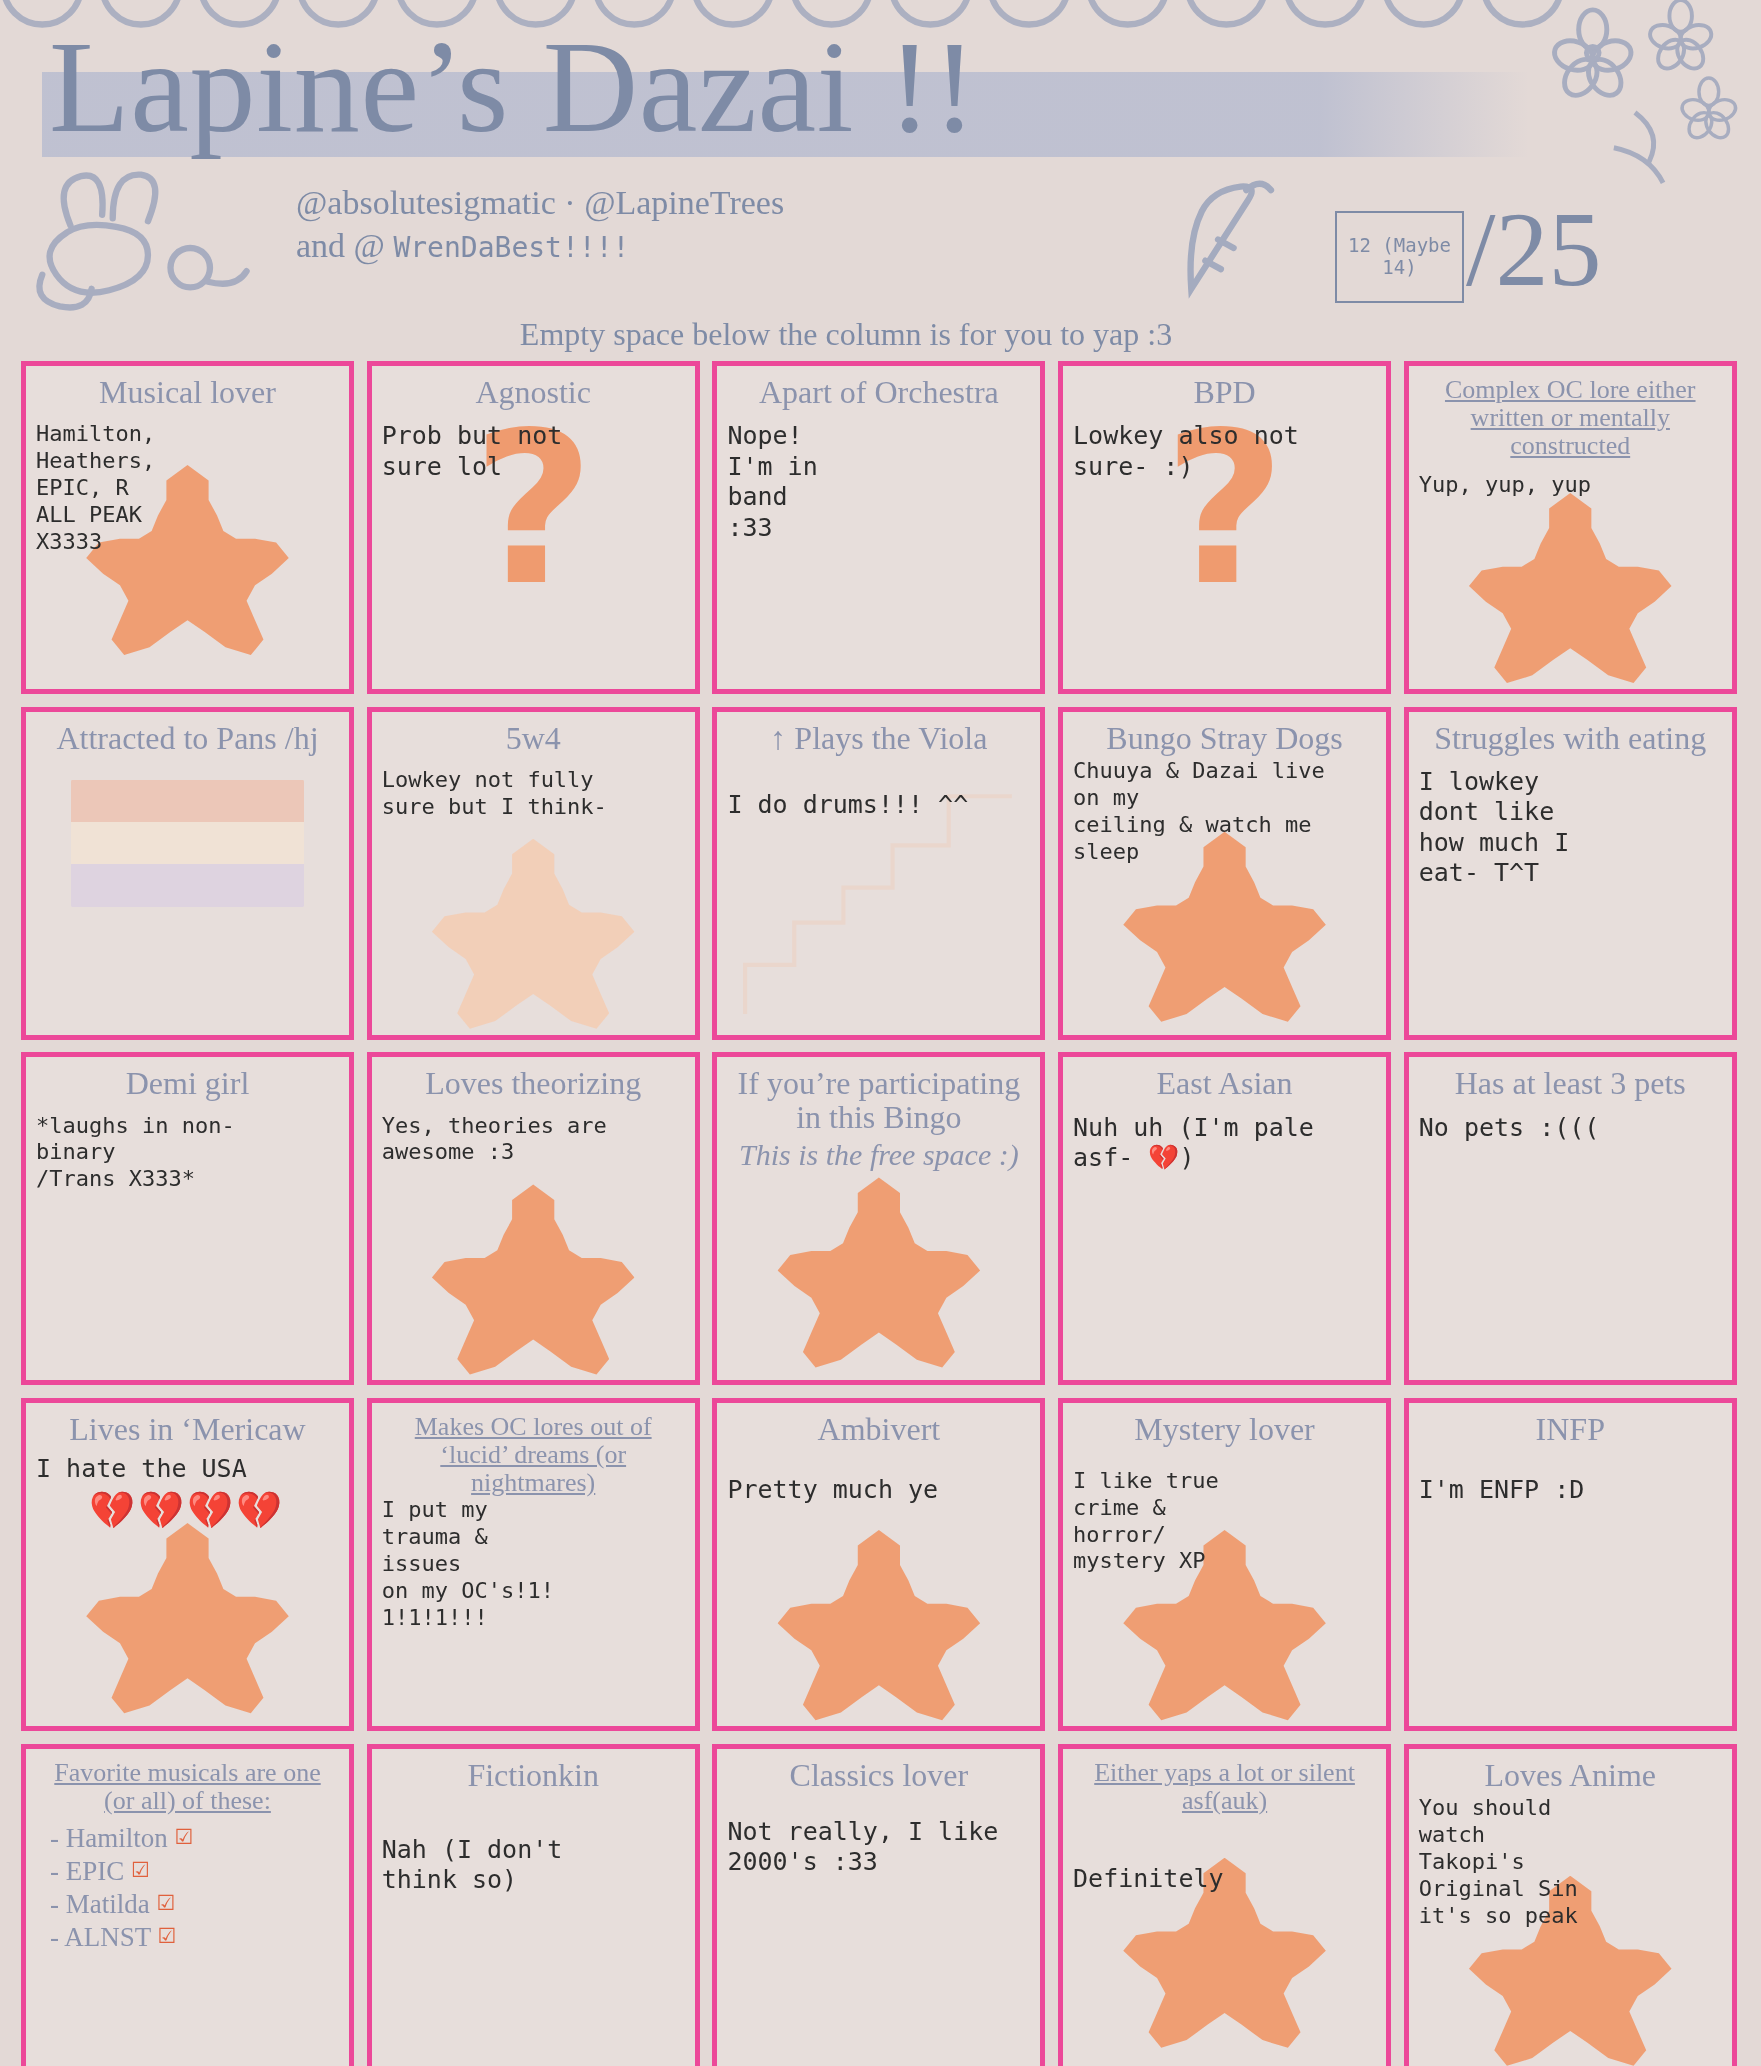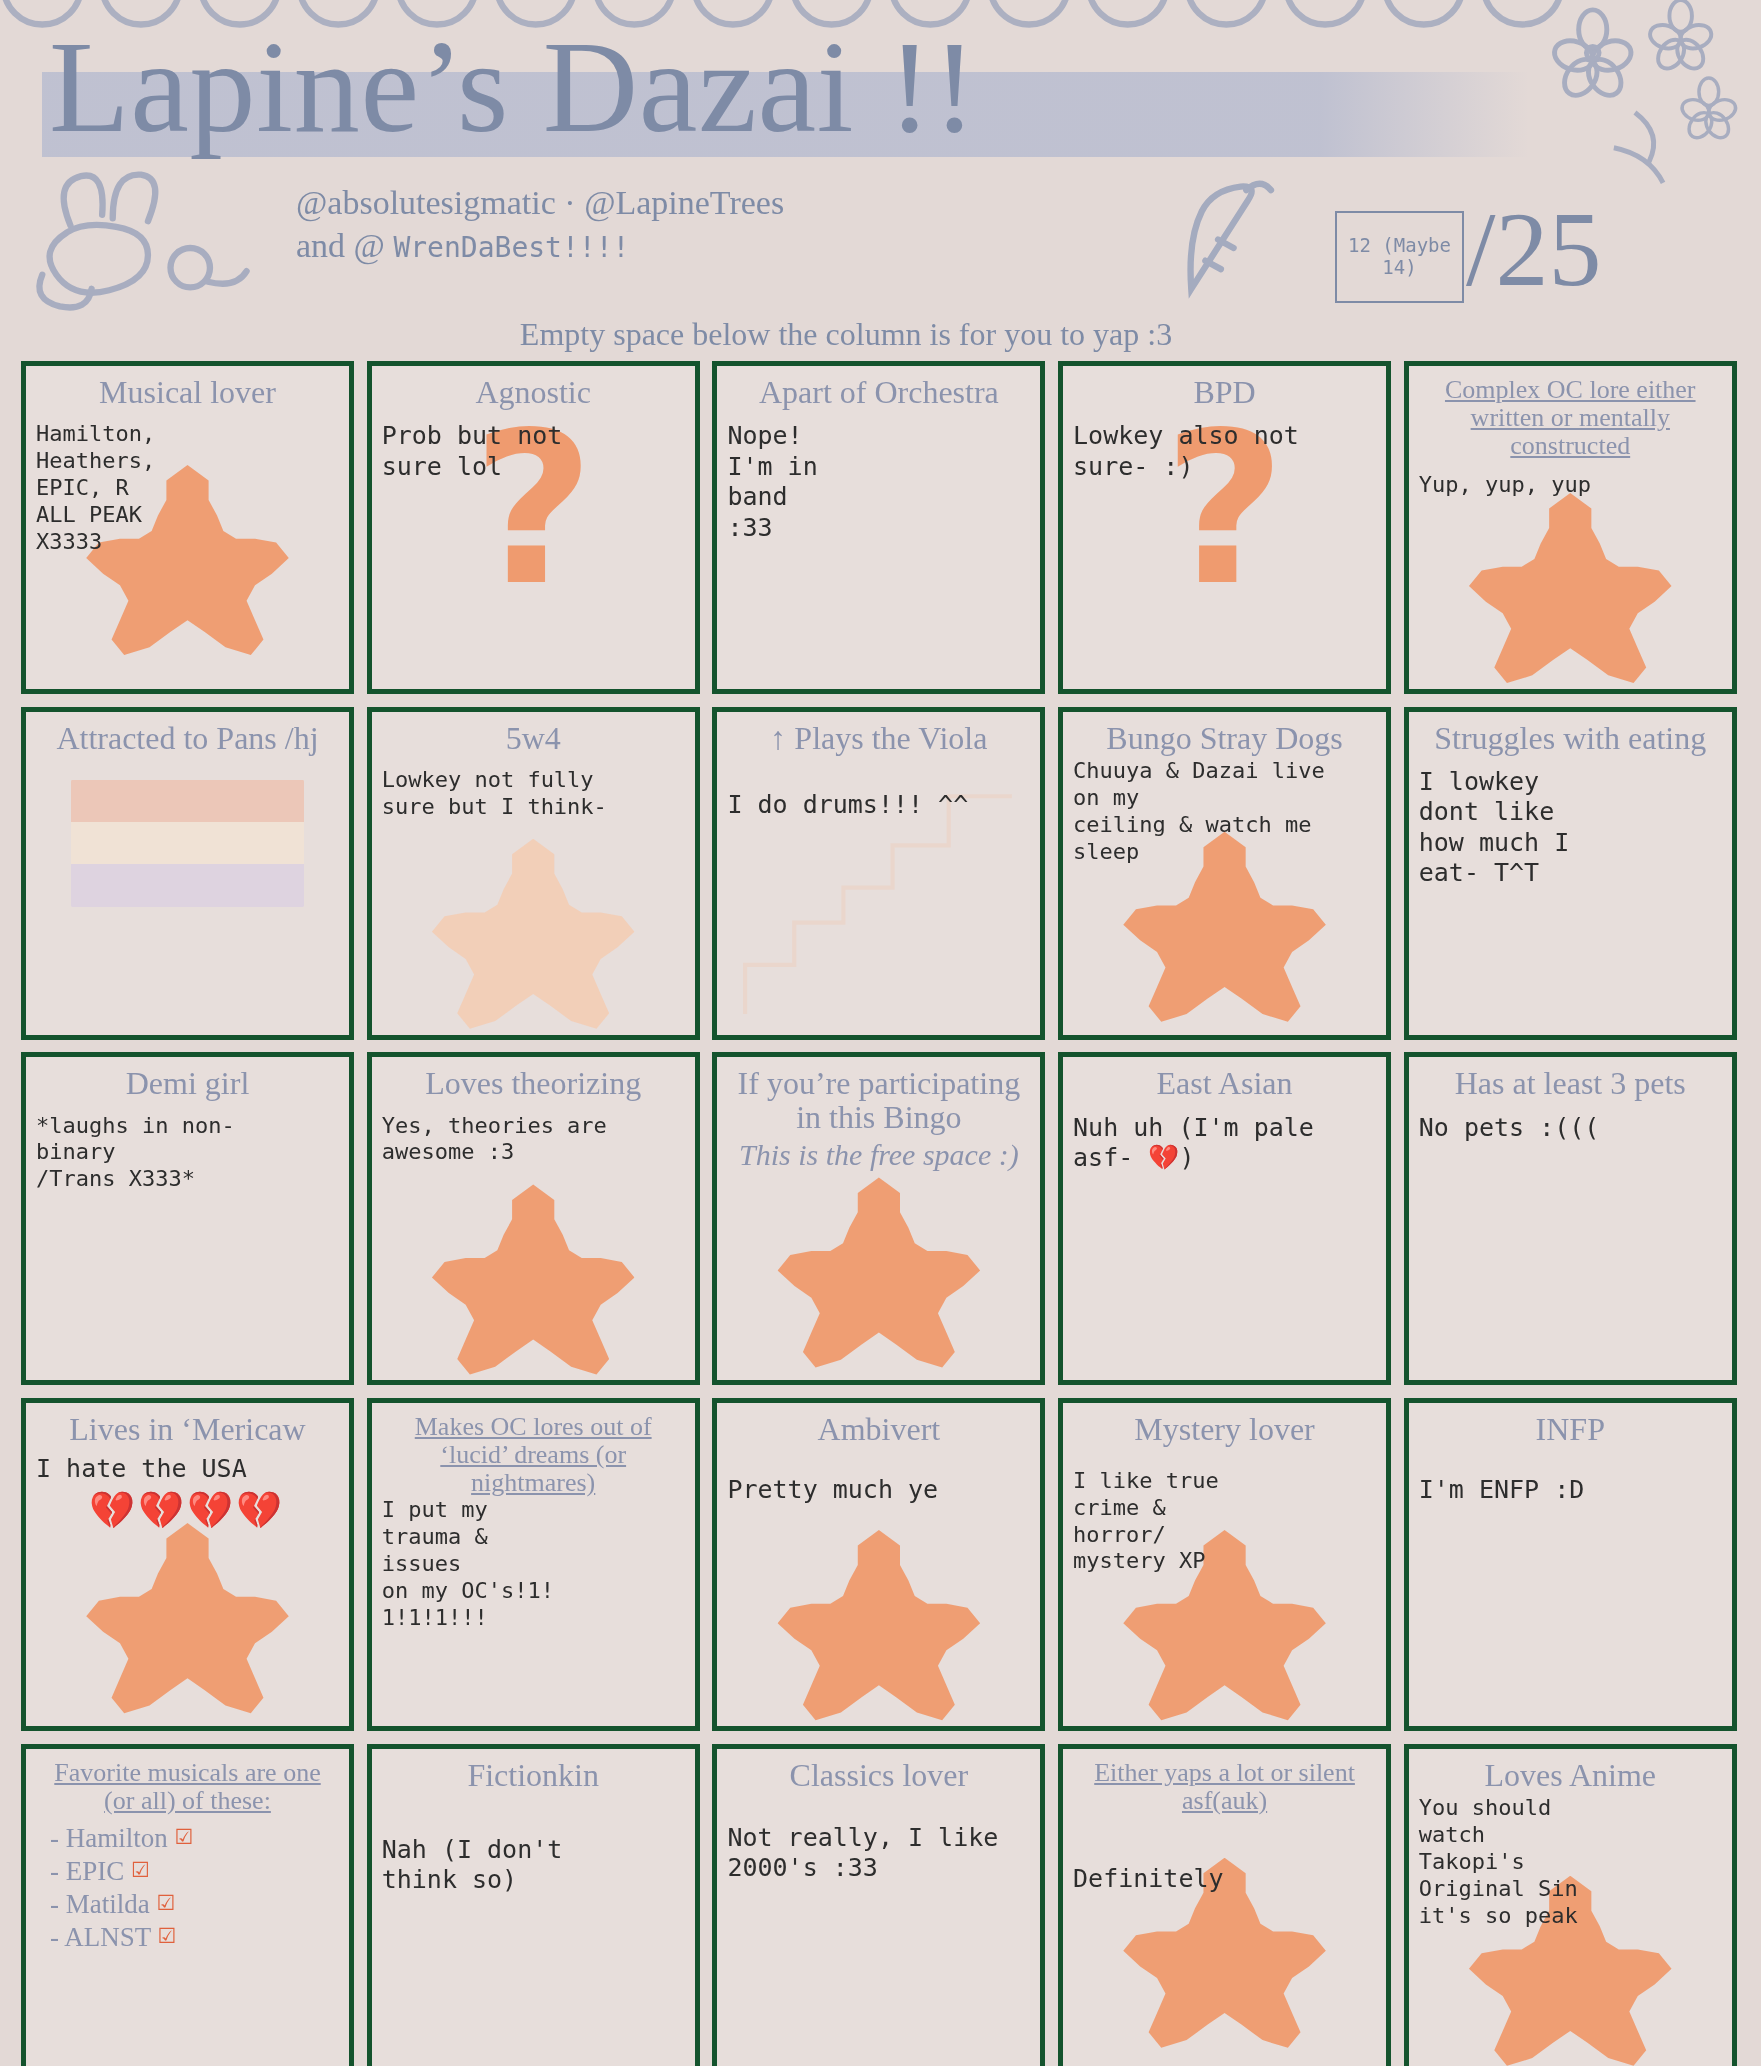--- a/index.html
+++ b/index.html
@@ -82,21 +82,21 @@
   .grid {
     position: absolute; top: 361px; left: 21px;
     width: 1719px;
     display: grid;
     grid-template-columns: repeat(5, 333px);
     grid-auto-rows: 333px;
     gap: 12.7px;
   }
   .cell {
     position: relative;
-    border: 5px solid #14532d;
+    border: 5px solid #ec4899;
     background: #e7dedb;
     overflow: hidden;
   }
   .cell-title {
     position: relative; z-index: 3;
     margin: 10px 10px 0 10px;
     text-align: center;
     color: #8b93ad;
     font-family: "Liberation Serif", serif;
     font-size: 32px;
@@ -457,21 +457,21 @@
     </div>
 
     <div class="cell">
       <div class="cell-title">Fictionkin</div>
       <div class="answer" style="margin-top:42px">Nah (I don't
 think so)</div>
     </div>
 
     <div class="cell">
       <div class="cell-title">Classics lover</div>
-      <div class="answer" style="margin-top:30px">Not really, I like
+      <div class="answer" style="margin-top:24px">Not really, I like
 2000's :33</div>
     </div>
 
     <div class="cell">
       <div class="star s4"></div>
       <div class="cell-title small">Either yaps a lot or silent asf(auk)</div>
       <div class="answer" style="margin-top:49px">Definitely</div>
     </div>
 
     <div class="cell">

